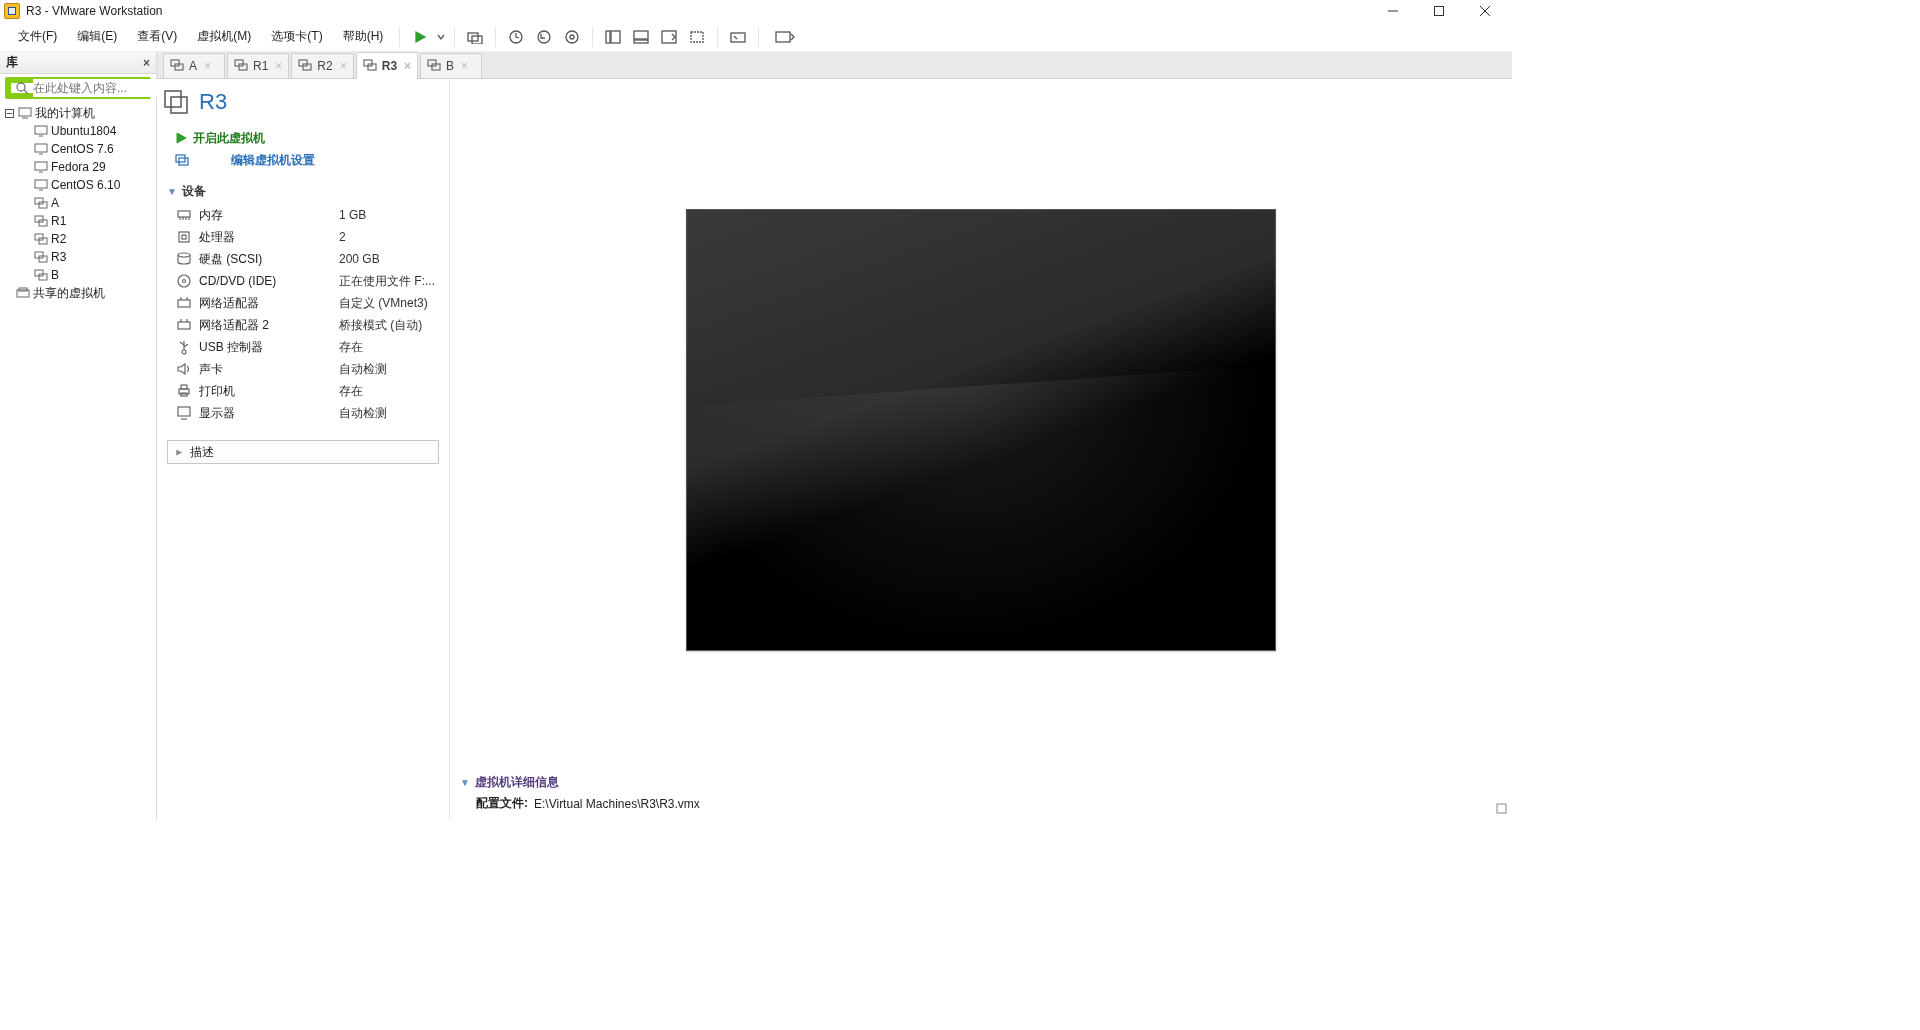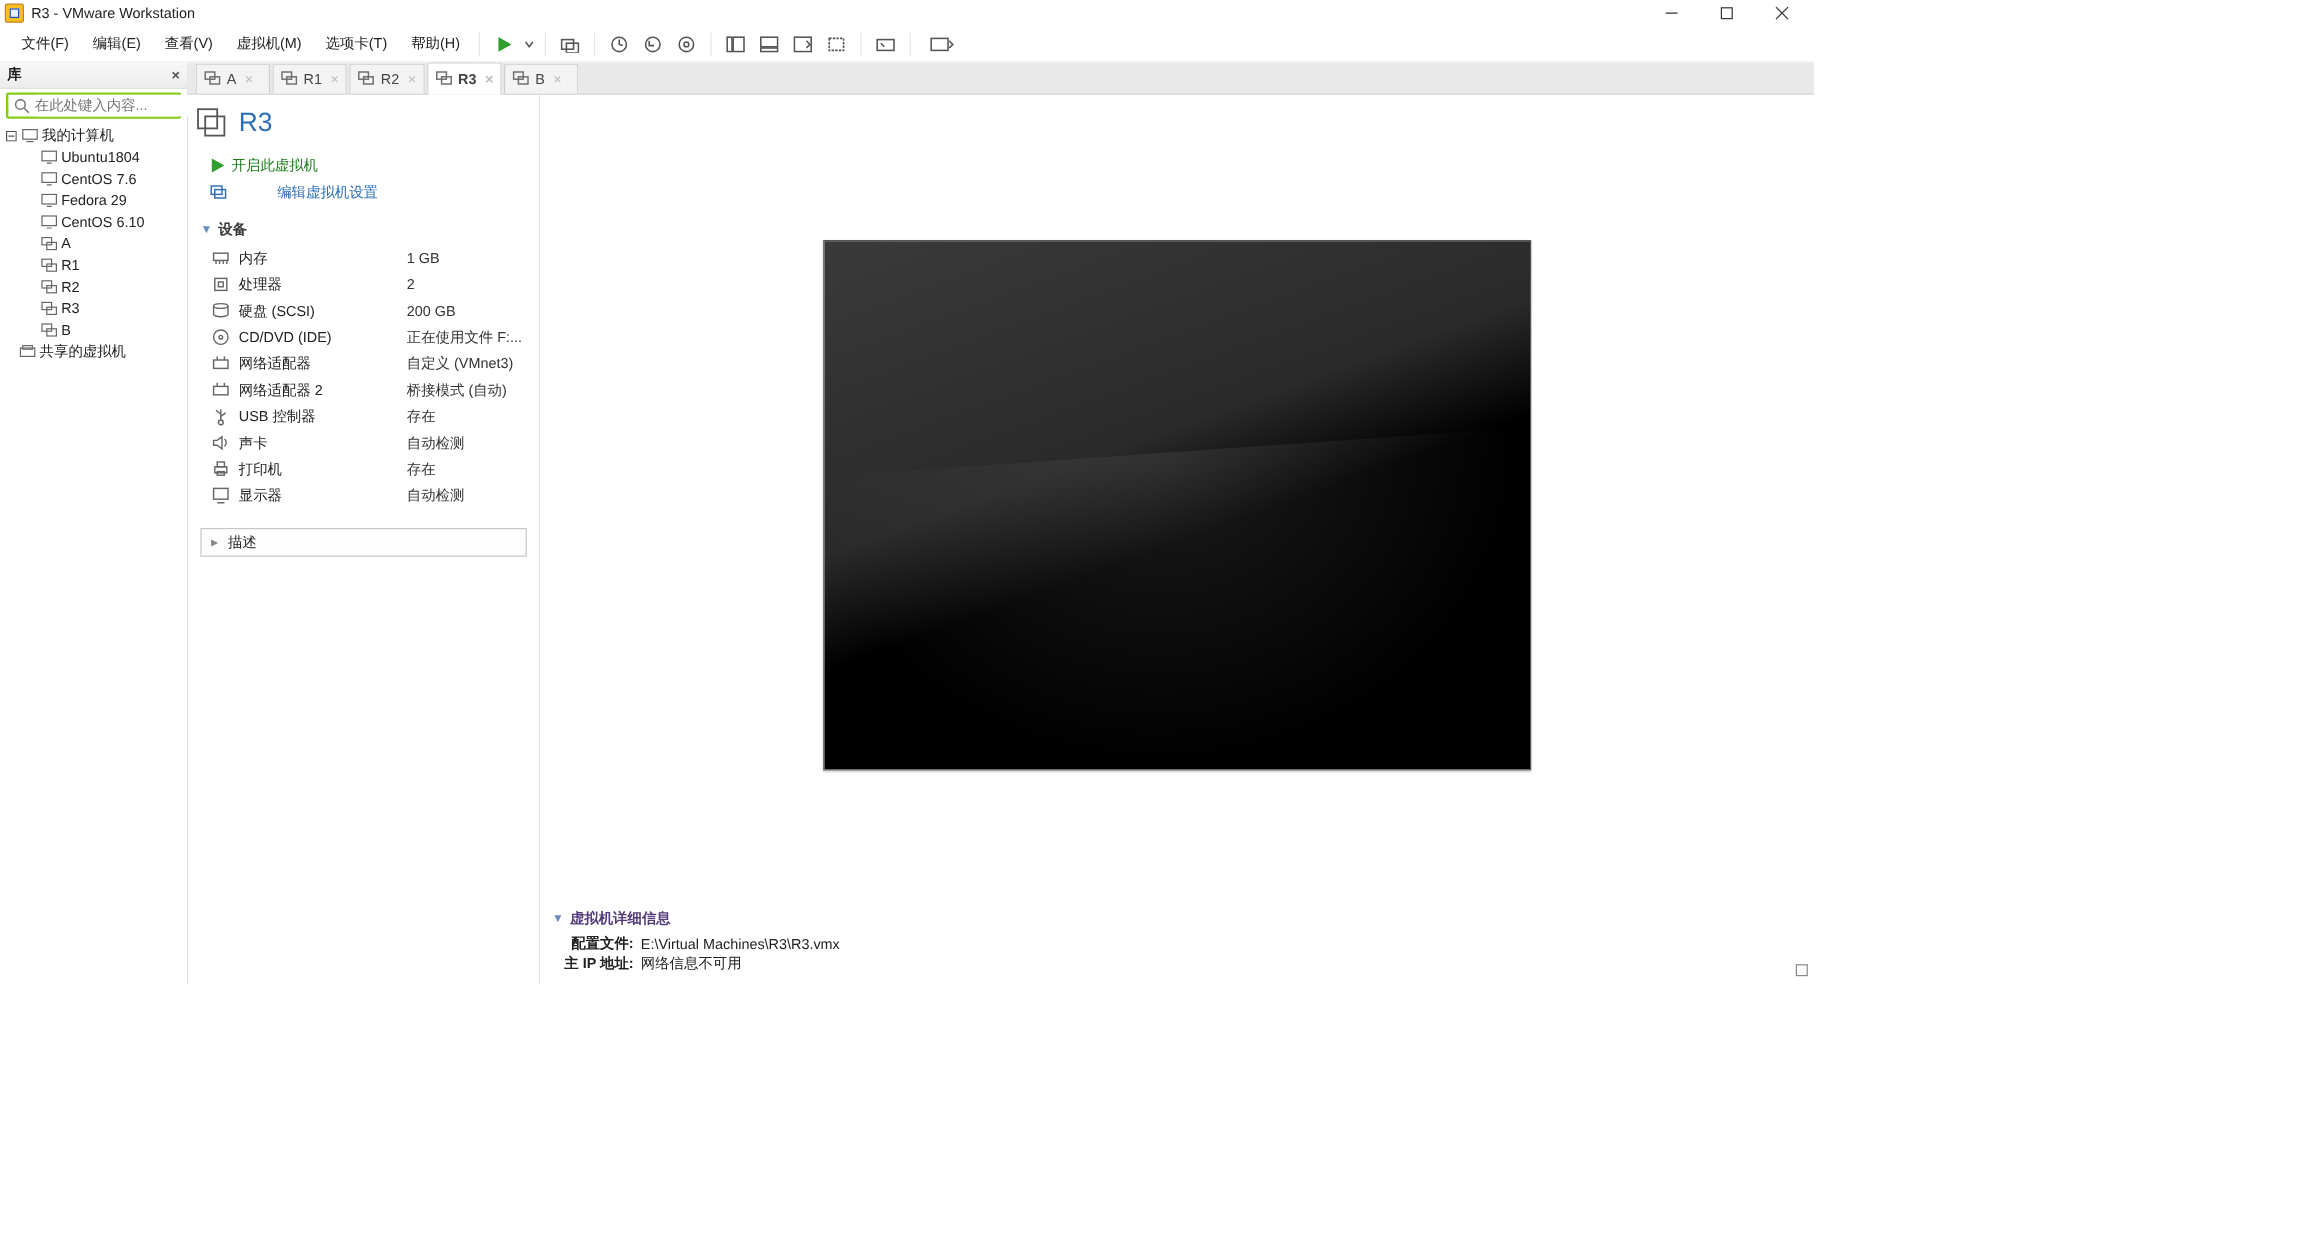--- a/index.html
+++ b/index.html
@@ -24,21 +24,21 @@
 .play-btn svg { fill: #2e9e2e; stroke: #2e9e2e; }
 .play-dd { width: 14px; display:flex; align-items:center; justify-content:center; }
 .play-dd svg { stroke:#555; fill:none; stroke-width:1.3; }
 
 
 .body-row { display: flex; height: calc(100% - 22px - 30px); }
 .sidebar { width: 157px; border-right: 1px solid #d9d9d9; display: flex; flex-direction: column; }
 .lib-hdr { height: 22px; background: linear-gradient(#f8f8f8,#ececec); border-bottom: 1px solid #d9d9d9; display:flex; align-items:center; padding:0 6px; font-weight: bold; }
 .lib-hdr .x { margin-left:auto; font-family: Arial; color:#555; }
 .search-row { padding: 3px 5px; }
-.search-box { width: 100%; height: 22px; border: 2px solid #84cc16; border-radius: 2px; display:flex; align-items:center; padding:0 4px; gap:4px; color:#888; }
+.search-box { width: 100%; height: 22px; border: 6px solid #84cc16; border-radius: 2px; display:flex; align-items:center; padding:0 4px; gap:4px; color:#888; }
 .search-box svg { stroke:#777; fill:none; stroke-width:1.3; flex:0 0 14px; }
 .search-box input { border:none; outline:none; flex:1; font-size:12px; color:#888; height:18px; }
 .search-box .dd { font-size:9px; color:#666; }
 .tree { flex:1; overflow:auto; padding: 2px 0 2px 4px; }
 .tree-node { display:flex; align-items:center; height:18px; padding-right:4px; gap:3px; white-space:nowrap; }
 .tree-node.lvl0 { padding-left: 0px; }
 .tree-node.lvl1 { padding-left: 30px; }
 .twisty { width:11px; height:11px; display:flex; align-items:center; justify-content:center; }
 .twisty svg { stroke:#555; fill:none; stroke-width:1; }
 .node-icon { width:14px; height:14px; display:flex; align-items:center; justify-content:center; }
@@ -51,21 +51,21 @@
 .tab .tab-icon { width:14px; height:14px; }
 .tab .tab-icon svg { stroke:#6b6b6b; fill:none; stroke-width:1.2; }
 .tab .close { color:#bbb; font-family:Arial; margin-left:2px; }
 
 .page { flex:1; display:flex; overflow:hidden; background:#fff; }
 .left-pane { width:293px; border-right:1px solid #e5e5e5; padding:10px 0 0 0; display:flex; flex-direction:column; }
 .vm-title-row { display:flex; align-items:center; gap:10px; padding:0 0 6px 6px; }
 .vm-big-icon { width:26px; height:26px; }
 .vm-big-icon svg { stroke:#555; fill:none; stroke-width:1.5; }
 .vm-title { font-size:22px; color:#2a6db8; font-weight:300; }
-.actions { padding: 6px 0 8px 18px; }
+.actions { padding: 6px 0 8px 18px; font-weight: bold; }
 .action-row { display:flex; align-items:center; gap:6px; height:22px; }
 .action-row.play span { color:#1b7a19; }
 .action-row.play svg { fill:#2e9e2e; stroke:#2e9e2e; }
 .action-row.edit span { color:#2a6db8;margin-left:36px; }
 .action-row.edit svg { stroke:#2a6db8; fill:none; stroke-width:1.2; }
 
 .section-hdr { display:flex; align-items:center; gap:5px; padding:4px 0 4px 10px; color:#3a3a3a; font-weight:bold; }
 .section-hdr .tri { font-size:10px; color:#6a8bbf; }
 .devices { padding:0 0 10px 18px; }
 .dev-row { display:flex; align-items:center; height:22px; }
@@ -525,24 +525,20 @@
         <div class="details">
           <div class="section-hdr">
             <span class="tri">▼</span>
             <span>虚拟机详细信息</span>
           </div>
           <div id="details-rows">
               <div class="det-row">
                 <span class="det-label">配置文件:</span>
                 <span class="det-val">E:\Virtual Machines\R3\R3.vmx</span>
               </div>
-              <div class="det-row">
-                <span class="det-label">主 IP 地址:</span>
-                <span class="det-val">网络信息不可用</span>
-              </div>
             </div>
         </div>
         <div class="statusbar"><svg width="14" height="14" viewBox="0 0 14 14">
               <rect x="3" y="3" width="9" height="9"></rect>
             </svg></div>
       </div>
     </div>
   </div>
 </div>
 

